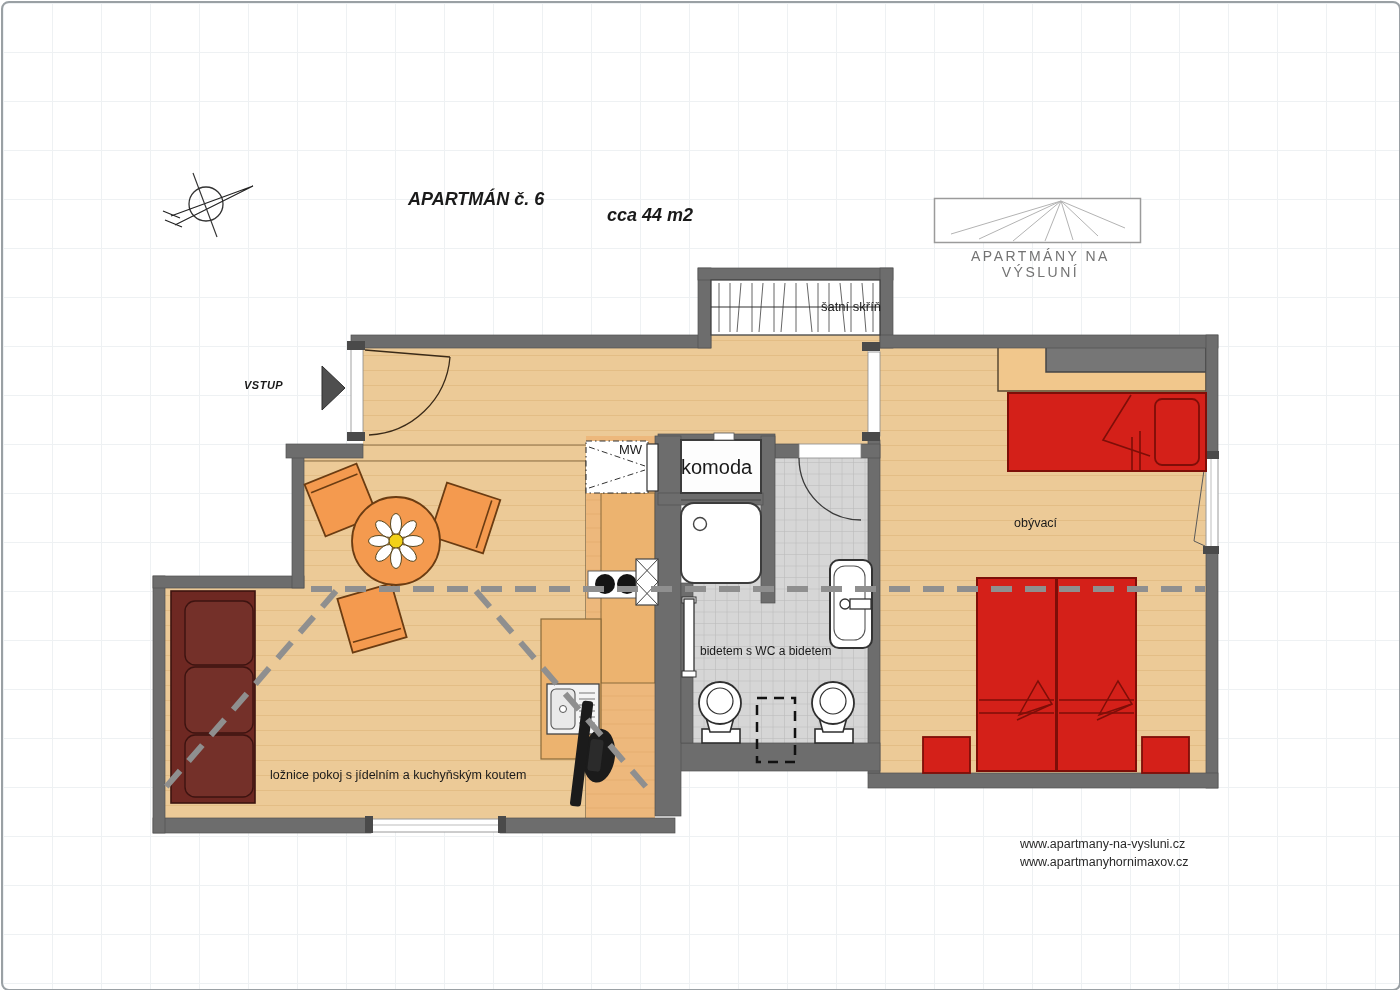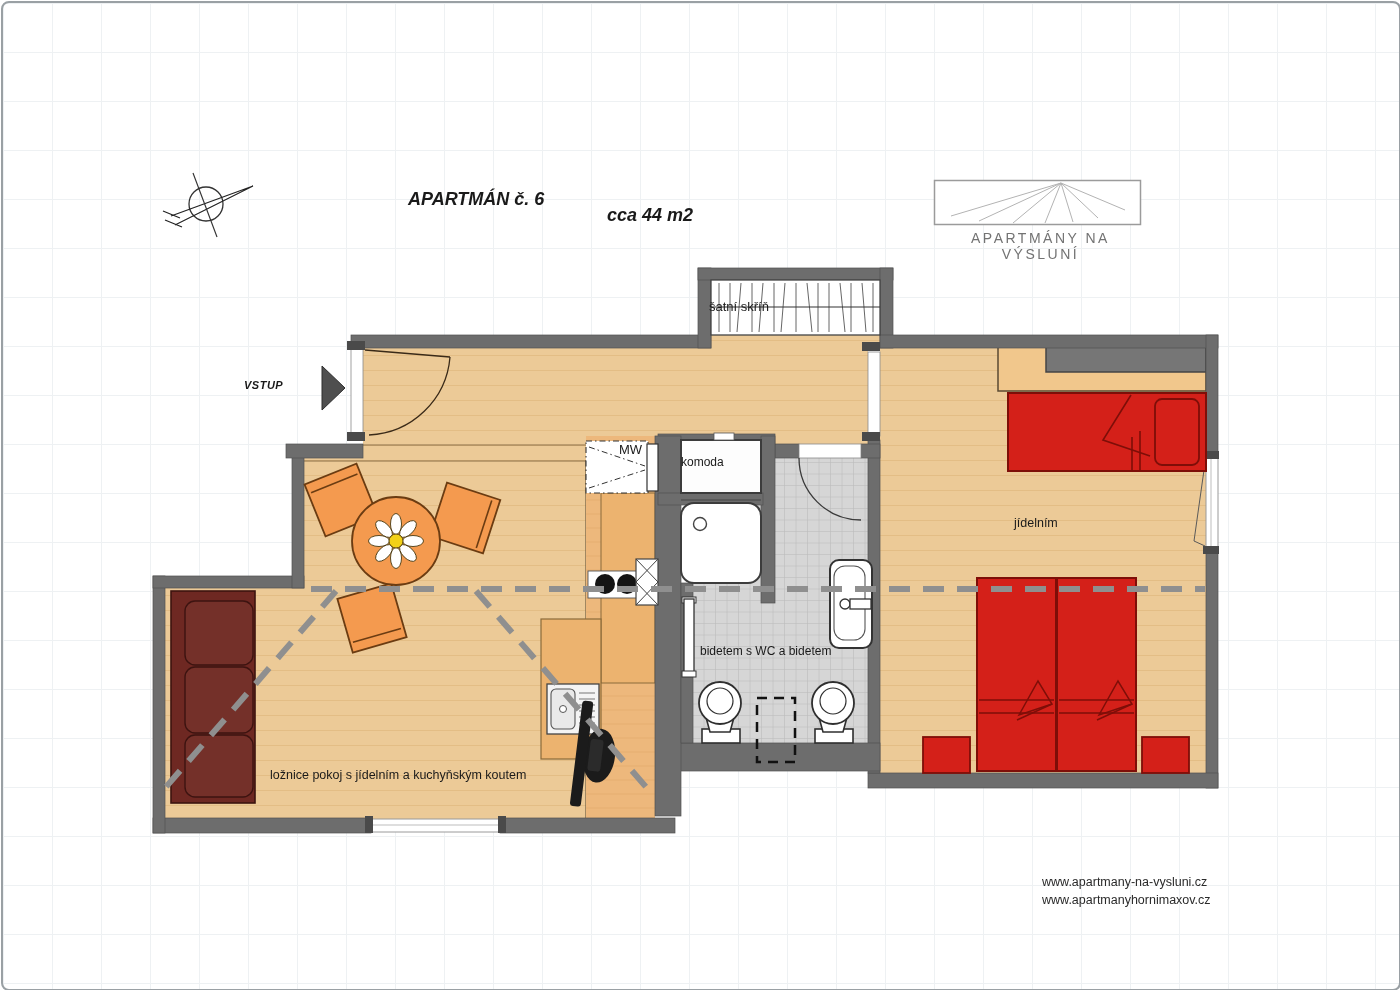--- a/index.html
+++ b/index.html
@@ -7,28 +7,28 @@
     position:relative;width:1396px;height:986px;margin:1px;
     background-color:#ffffff;
     background-image:linear-gradient(#eef1f3 1px,transparent 1px),
                      linear-gradient(90deg,#eef1f3 1px,transparent 1px);
     background-size:49px 49px;
     border:2px solid #9aa0a4;border-radius:8px;overflow:hidden;
     font-family:"Liberation Sans",sans-serif;color:#1a1a1a;
   }
   .lbl{position:absolute;white-space:nowrap;font-size:12.5px;line-height:1.1;pointer-events:none;}
   .b{font-weight:bold;font-style:italic;}
-  .ctr{text-align:left;}
+  .ctr{text-align:right;}
   svg{position:absolute;left:0;top:0;}
   #plan{z-index:1;}
   .overlbl{z-index:3;}
-  #logo{position:absolute;left:930px;top:176px;width:215px;z-index:2;}
+  #logo{position:absolute;left:930px;top:194px;width:215px;z-index:2;}
   #logo svg{position:static;display:block;}
   #logo .cap{margin-top:3px;text-align:center;color:#737373;font-size:14px;letter-spacing:2.5px;}
-  #sites{position:absolute;left:1039px;top:832px;font-size:12.5px;color:#2a2a2a;line-height:1.45;z-index:2;margin-top:38px;}
+  #sites{position:absolute;left:1017px;top:832px;font-size:12.5px;color:#2a2a2a;line-height:1.45;z-index:2;}
 </style>
 </head>
 <body>
 
 <div id="canvas">
 
   <svg id="plan" width="1396" height="986" viewBox="0 0 1396 986">
     <defs>
       <pattern id="wood" width="160" height="15" patternUnits="userSpaceOnUse">
         <rect width="160" height="15" fill="#ecca97"></rect>
@@ -296,23 +296,23 @@
     </svg>
     <div class="cap">APARTMÁNY NA VÝSLUNÍ</div>
   </div>
 
   <div class="lbl b overlbl" style="left:405px;top:187px;font-size:18px">APARTMÁN č. 6</div>
   <div class="lbl b overlbl" style="left:604px;top:203px;font-size:18px">cca 44 m2</div>
 
   <div class="lbl b overlbl" style="left:241px;top:376px;font-size:11px;letter-spacing:0.5px">VSTUP</div>
   <div class="lbl ctr overlbl" style="left:706px;top:297px;width:172px;font-size:13px">šatní skříň</div>
   <div class="lbl overlbl" style="left:616px;top:440px;font-size:13px">MW</div>
-  <div class="lbl ctr overlbl" style="left:678px;top:453px;width:64px;font-size:12px">komoda</div>
+  <div class="lbl ctr overlbl" style="left:678px;top:453px;width:64px;font-size:20px">komoda</div>
   <div class="lbl overlbl" style="left:697px;top:642px;font-size:12px">bidetem s WC a bidetem</div>
-  <div class="lbl overlbl" style="left:1011px;top:514px;font-size:12.5px">jídelním</div>
+  <div class="lbl overlbl" style="left:1011px;top:514px;font-size:12.5px">obývací</div>
   <div class="lbl overlbl" style="left:267px;top:766px;font-size:12.5px">ložnice pokoj s jídelním a kuchyňským koutem</div>
 
   <div id="sites">
     <div>www.apartmany-na-vysluni.cz</div>
     <div>www.apartmanyhornimaxov.cz</div>
   </div>
 
 </div>
 
 </body></html>

